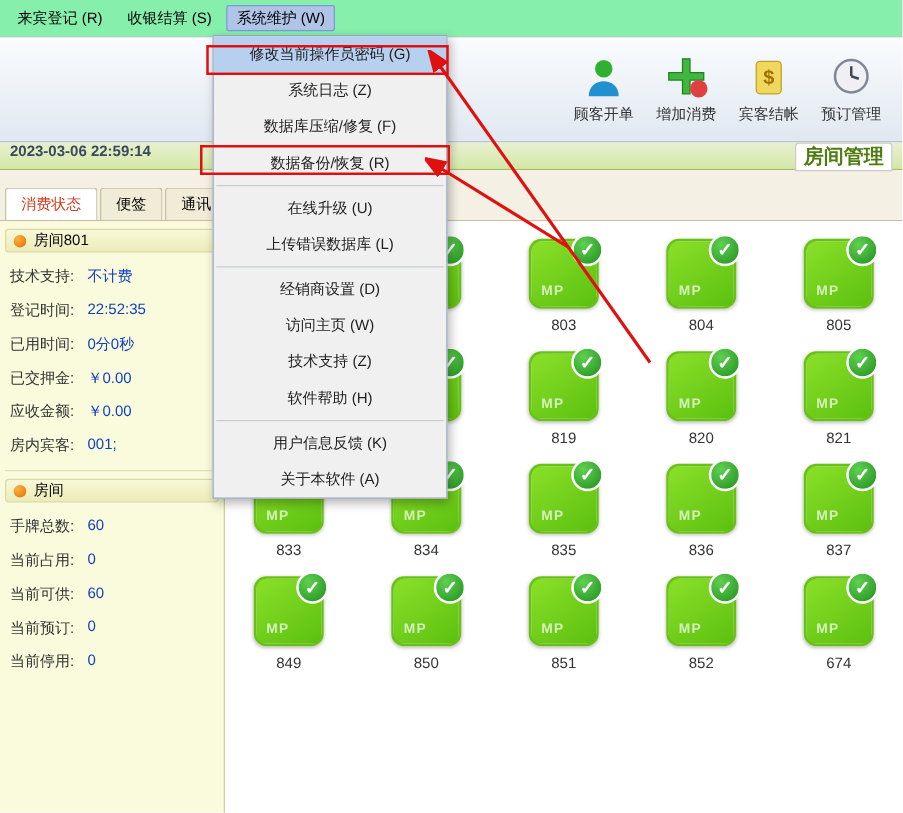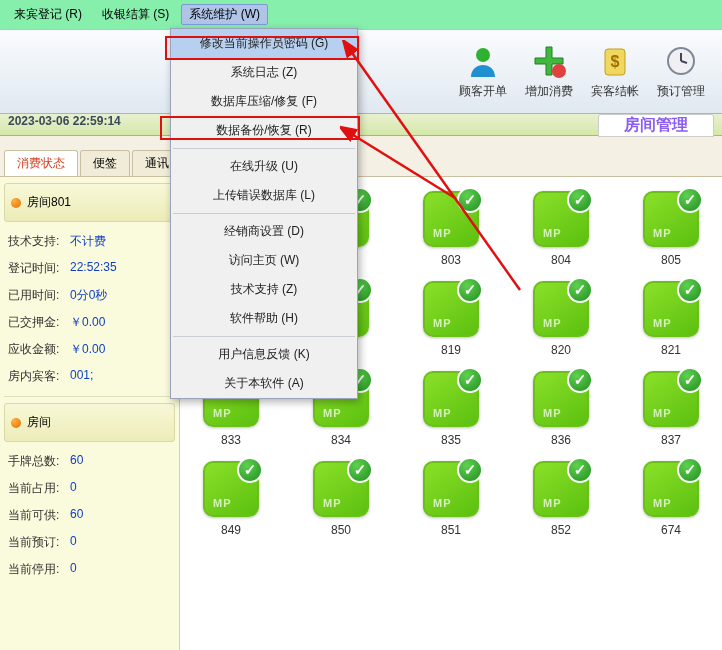--- a/index.html
+++ b/index.html
@@ -9,30 +9,30 @@
   .menubar-item { padding: 2px 8px; cursor: pointer; border-radius: 2px; }
   .menubar-item.active { background: #b0c4e8; border: 1px solid #7a9cd6; padding: 1px 7px; }
   
   .toolbar { background: linear-gradient(#fafcfe, #e0e8f0); border-bottom: 1px solid #a8b4c8; height: 84px; display: flex; justify-content: flex-end; padding: 0 8px; }
   .toolbar-btn { display: flex; flex-direction: column; align-items: center; justify-content: center; width: 66px; cursor: pointer; }
   .toolbar-icon { width: 36px; height: 36px; display: flex; align-items: center; justify-content: center; }
   .toolbar-label { margin-top: 4px; color: #333; }
   
   .datetime-row { background: linear-gradient(#e8f0d0, #d4e8a8); border-bottom: 1px solid #a0c060; height: 22px; display: flex; position: relative; }
   .datetime { color: #3a4a5a; font-weight: bold; padding: 0 8px; }
-  .room-title { position: absolute; right: 8px; background: #fff; color: #8b5cf6; font-weight: bold; font-size: 16px; padding: 0 25px; border: 1px solid #ccc; border-radius: 3px 3px 0 0; }
+  .room-title { position: absolute; right: 8px; background: #fff; color: #4d7c0f; font-weight: bold; font-size: 16px; padding: 0 6px; border: 1px solid #ccc; border-radius: 3px 3px 0 0; }
   
   .tabs { background: #f4f0e4; border-bottom: 1px solid #c8c0a0; display: flex; padding: 4px 4px 0; }
   .tab { padding: 4px 12px; border: 1px solid #c8c0a0; border-bottom: none; margin-right: 2px; background: #f0ecd8; border-radius: 3px 3px 0 0; cursor: pointer; margin-top: 10px; }
   .tab.active { background: #fff; color: #d04020; }
   
   .main { display: flex; height: calc(100% - 150px); }
   
   .sidebar { width: 180px; background: #fafadc; border-right: 1px solid #d0d0a0; padding: 4px; overflow: hidden; }
-  .panel-header { background: linear-gradient(#f8f8d8, #ececb8); border: 1px solid #d8d8a8; border-radius: 3px; padding: 10px 6px; margin: 2px 0 6px; display: flex; align-items: center; gap: 6px; }
+  .panel-header { background: linear-gradient(#f8f8d8, #ececb8); border: 1px solid #d8d8a8; border-radius: 3px; padding: 0 6px; margin: 2px 0 6px; display: flex; align-items: center; gap: 6px; }
   .panel-bullet { width: 10px; height: 10px; border-radius: 50%; background: radial-gradient(circle at 30% 30%, #ffb040, #e07000); }
   .info-row { padding: 5px 4px; color: #333; display: flex; }
   .info-label { color: #333; width: 62px; }
   .info-val { color: #1040c0; }
   .panel-divider { height: 1px; background: #e0e0b8; margin: 6px 0; }
   
   .content { flex: 1; background: #fff; padding: 4px; overflow: auto; }
   .room-grid { display: grid; grid-template-columns: repeat(5, 1fr); column-gap: 40px; row-gap: 14px; padding: 10px 12px; }
   .room-tile { display: flex; flex-direction: column; align-items: center; cursor: pointer; }
   .room-icon { width: 56px; height: 56px; border-radius: 10px; background: linear-gradient(145deg, #8ae028, #5cc010); border: 2px solid #6ac018; position: relative; box-shadow: 0 1px 3px rgba(0,0,0,0.25); }

